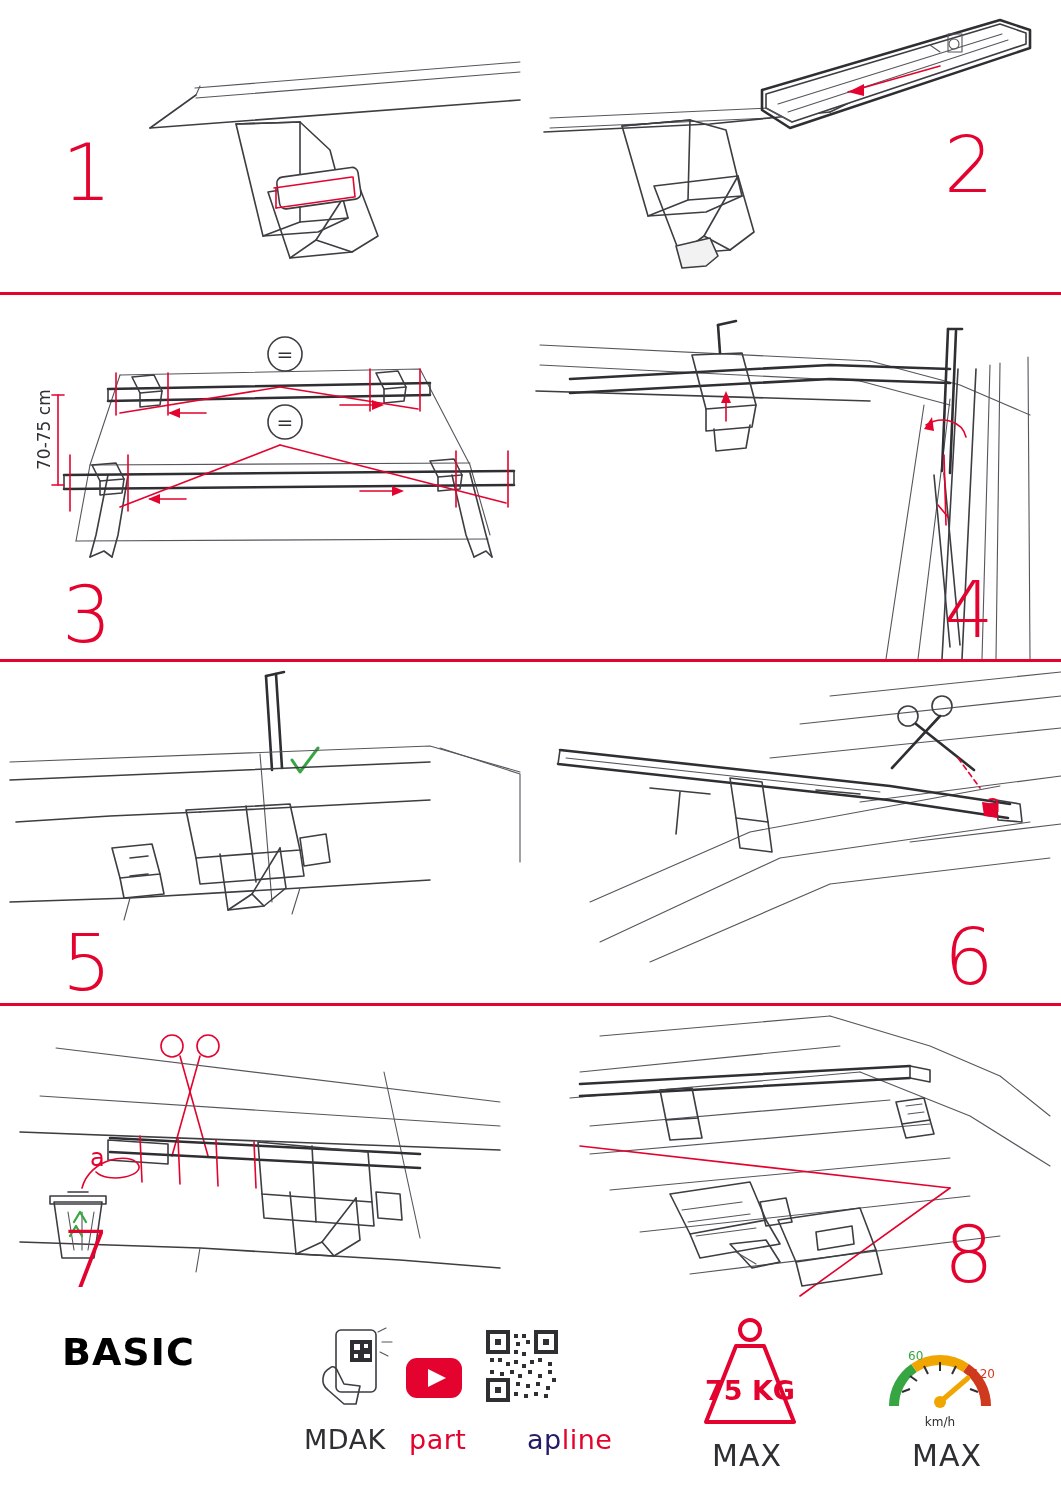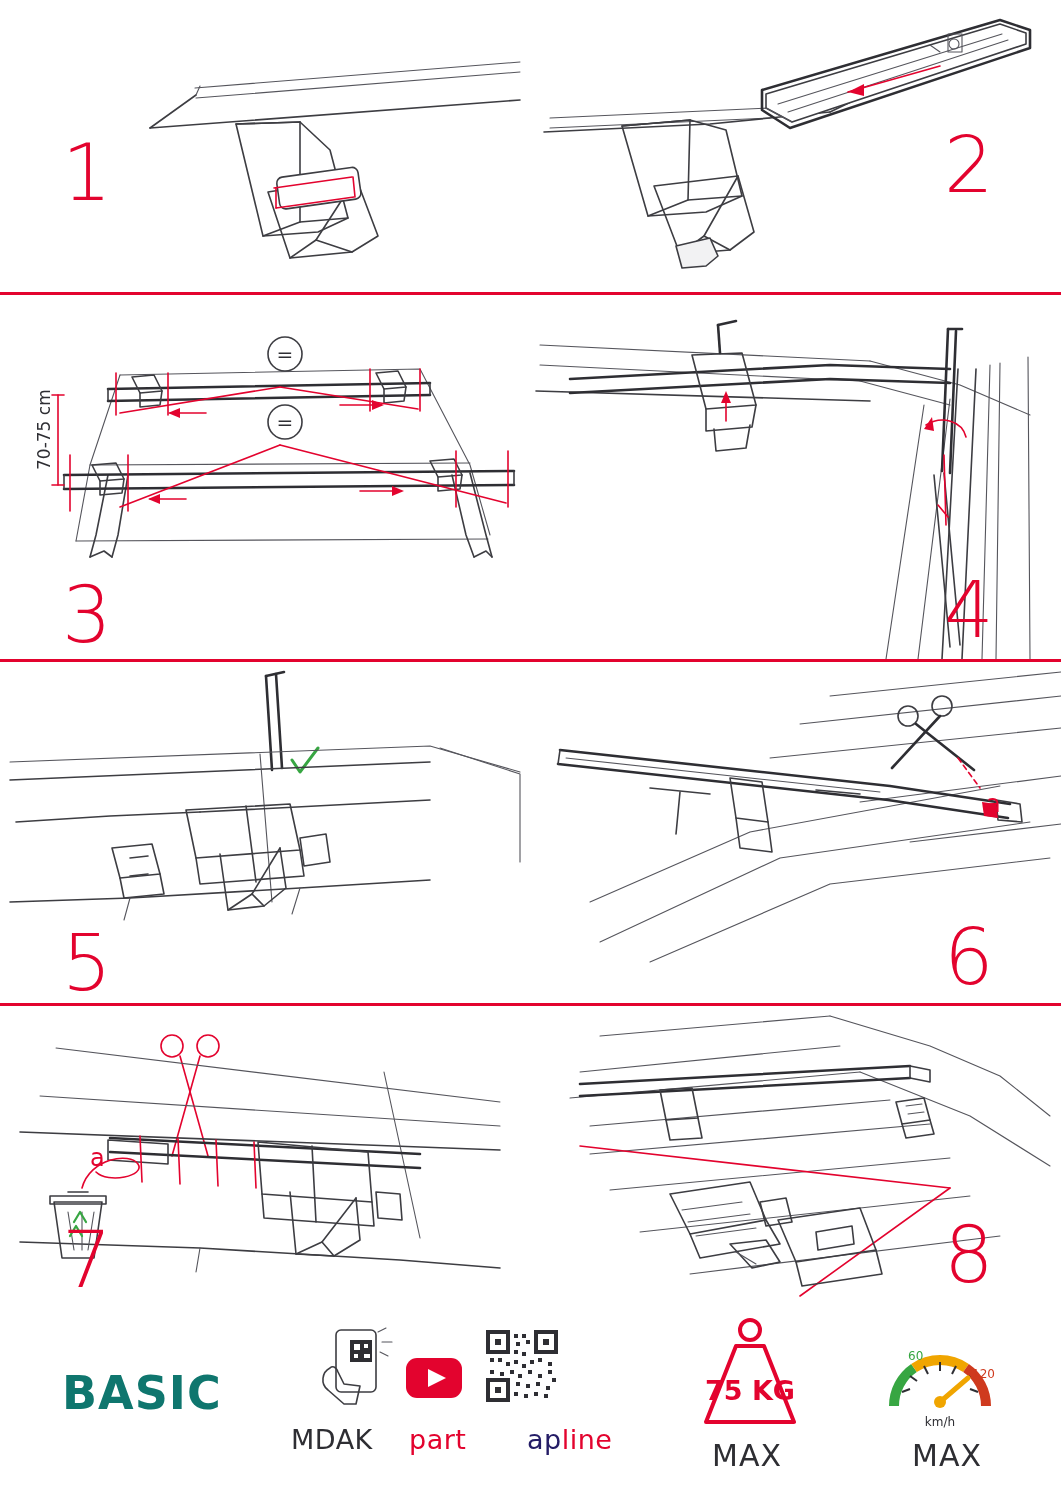--- a/index.html
+++ b/index.html
@@ -48,25 +48,25 @@
 
   
   .brandbar {
     position: absolute;
     left: 0; top: 1300px;
     width: 1061px; height: 200px;
     display: flex;
     align-items: center;
   }
   .brand-basic {
-    position: absolute; left: 62px; top: 1366px;
-    color: #0f766e;
+    position: absolute; left: 62px; top: 1330px;
+    color: #000000;
     font-family: "DejaVu Sans", sans-serif;
     font-weight: bold;
-    font-size: 46px;
+    font-size: 38px;
     letter-spacing: 1px;
   }
   .brand-accessory {
     position: absolute; left: 62px; top: 1418px;
     font-family: "DejaVu Sans", sans-serif;
     font-weight: bold;
     font-size: 30px;
     letter-spacing: -0.5px;
   }
   .brand-accessory .a1 { color: #241c66; }
@@ -463,21 +463,21 @@
       <rect x="44" y="16" width="6" height="6" fill="#ffffff"></rect>
       <rect x="54" y="16" width="4" height="4" fill="#ffffff"></rect>
       <rect x="44" y="26" width="4" height="4" fill="#ffffff"></rect>
       <rect x="54" y="26" width="6" height="4" fill="#ffffff"></rect>
       <path class="ln" d="M20 40 C 12 44 10 56 18 62 L34 76 L46 76 L50 58 L34 56 L28 44 C 26 38 22 38 20 40 Z"></path>
       <path class="ln-thin" d="M68 4 L76 0"></path>
       <path class="ln-thin" d="M72 14 L82 14"></path>
       <path class="ln-thin" d="M70 24 L78 28"></path>
     </svg>
   </div>
-  <div class="logo-label" style="left:291px;top:1424px;color:#2e2e33;">
+  <div class="logo-label" style="left:304px;top:1424px;color:#2e2e33;">
     <span>MD</span><span style="color:#2e2e33;">AK</span>
   </div>
 
   <div style="position:absolute;left:406px;top:1358px;width:56px;height:40px;">
     <svg width="56" height="40" viewBox="0 0 56 40">
       <rect x="0" y="0" width="56" height="40" rx="11" fill="#e3032e"></rect>
       <polygon points="22,11 40,20 22,29" fill="#ffffff"></polygon>
     </svg>
   </div>
   <div class="logo-label" style="left:409px;top:1424px;color:#e3032e;">part</div>

